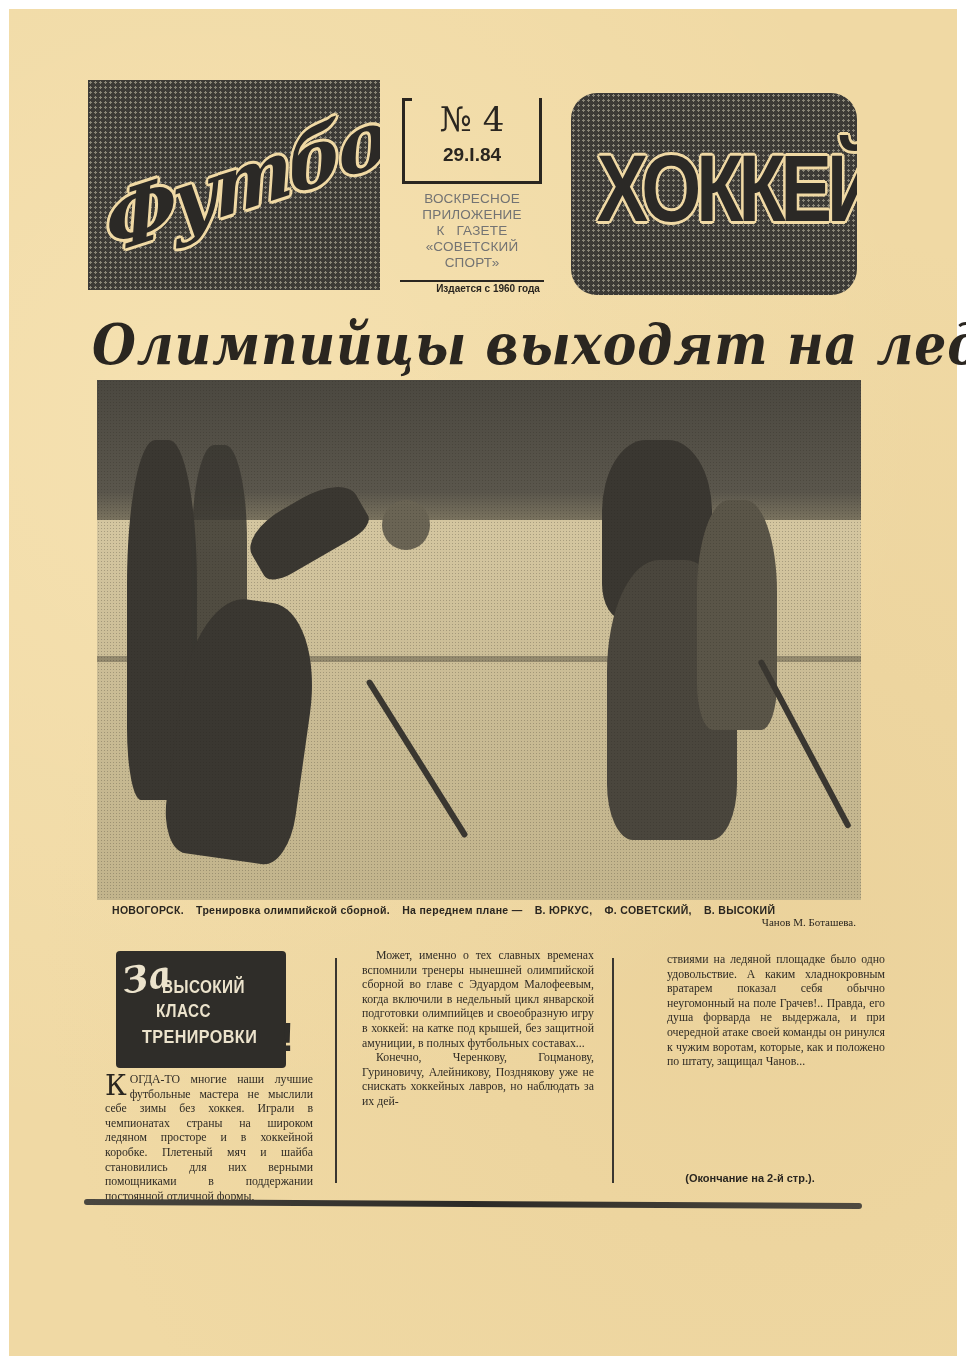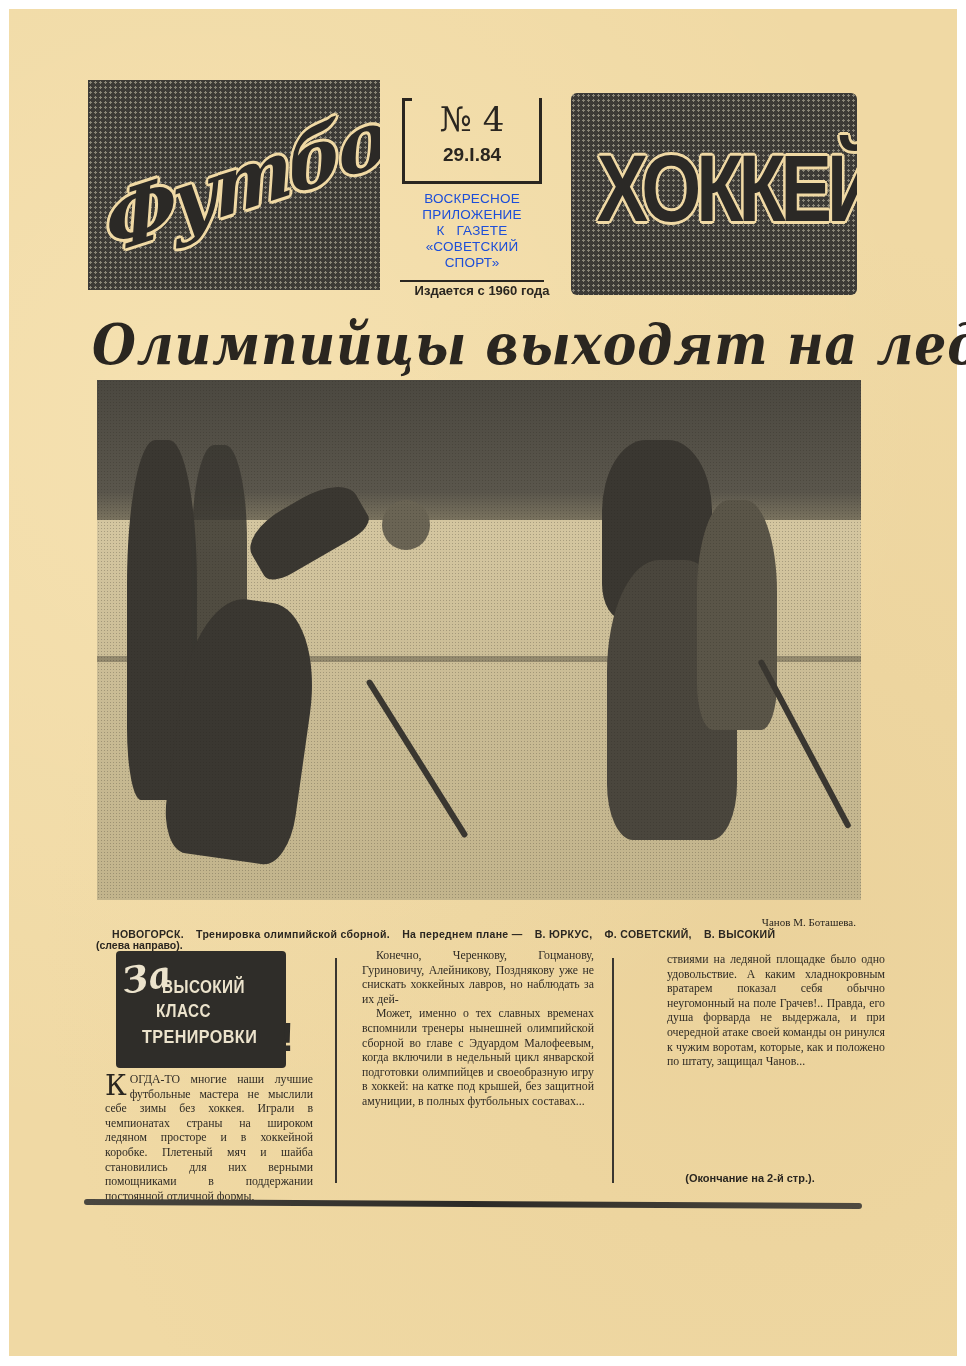--- a/index.html
+++ b/index.html
@@ -47,35 +47,35 @@
       position: absolute; left: 0; top: 2px; width: 100%; text-align: center;
       font-family: "DejaVu Serif", serif; font-size: 34px; line-height: 38px; color: #2a2620;
     }
     .issue-date {
       position: absolute; left: 0; top: 46px; width: 100%; text-align: center;
       font-family: "Liberation Sans", sans-serif; font-weight: bold; font-size: 19px; color: #2a2620;
     }
     .supplement {
       position: absolute; left: 0; top: 93px; width: 148px; text-align: center;
       font-family: "Liberation Sans", sans-serif; font-size: 13.5px; line-height: 16px;
-      color: #1d4ed8; letter-spacing: 0.2px;
+      color: #737373; letter-spacing: 0.2px;
     }
     .supplement span { display: block; }
     .since-rule { position: absolute; left: 2px; top: 182px; width: 144px; height: 2px; background: #2a2620; }
     .since {
-      position: absolute; left: 10px; top: 185px; width: 148px; text-align: center;
-      font-family: "Liberation Sans", sans-serif; font-weight: bold; font-size: 13px; color: #2a2620;
+      position: absolute; left: 16px; top: 185px; width: 148px; text-align: center;
+      font-family: "Liberation Sans", sans-serif; font-weight: bold; font-size: 10px; color: #2a2620;
     }
 
     .mast-hockey {
       position: absolute; left: 571px; top: 93px; width: 286px; height: 202px;
       background-color: #3c3a36;
       background-image: radial-gradient(#8a8678 1.1px, transparent 1.3px);
       background-size: 5px 5px;
-      border-radius: 6px;
+      border-radius: 26px;
       overflow: hidden;
     }
     .mast-hockey .logo-text {
       position: absolute; left: 0; top: 36px; width: 100%; text-align: center;
       font-family: "Liberation Sans", sans-serif; font-weight: bold; font-size: 94px; line-height: 120px;
       color: #2b2926; letter-spacing: -6px;
       transform: scaleX(0.82);
       text-shadow: 3px 0 0 #f0d9a4, -3px 0 0 #f0d9a4, 0 3px 0 #f0d9a4, 0 -3px 0 #f0d9a4,
                    2px 2px 0 #f0d9a4, -2px -2px 0 #f0d9a4, 2px -2px 0 #f0d9a4, -2px 2px 0 #f0d9a4;
     }
@@ -109,21 +109,21 @@
       background-image: radial-gradient(rgba(40,36,30,0.25) 0.8px, transparent 1px);
       background-size: 3px 3px;
     }
 
     
     .caption {
       position: absolute; left: 96px; top: 905px; width: 770px;
       font-family: "Liberation Sans", sans-serif; font-size: 10.5px; line-height: 11px; color: #2a2620;
     }
     .caption .line1 { white-space: nowrap; padding-left: 16px; font-weight: bold; letter-spacing: 0.3px; }
-    .caption .line1 .w { display: inline-block; margin-right: 9px; margin-top: 24px; }
+    .caption .line1 .w { display: inline-block; margin-right: 9px; }
     .caption .line2 { white-space: nowrap; font-weight: bold; }
     .caption .credit { position: absolute; right: 10px; top: 12px; font-family: "Liberation Serif", serif; font-size: 11px; }
 
     
     .col { position: absolute; top: 948px; font-family: "Liberation Serif", serif; font-size: 11.8px; line-height: 14.6px; color: #2f2b25; text-align: justify; }
     .col p { text-indent: 14px; }
     .col p.noindent { text-indent: 0; }
     .col2 { left: 362px; width: 232px; }
     .col3 { left: 667px; width: 218px; }
     .vrule { position: absolute; width: 2px; background: #3a3630; }
@@ -203,42 +203,41 @@
 
 <div class="caption">
   <div class="line1">
     <span class="w">НОВОГОРСК.</span>
     <span class="w">Тренировка олимпийской сборной.</span>
     <span class="w">На переднем плане —</span>
     <span class="w">В. ЮРКУС,</span>
     <span class="w">Ф. СОВЕТСКИЙ,</span>
     <span class="w">В. ВЫСОКИЙ</span>
   </div>
-  <div class="line2">(слева направо).</div>
   <div class="credit">Чанов М. Боташева.</div>
 </div>
 
 <div class="kicker">
   <div class="za">За</div>
   <div class="l" style="left:46px;top:26px;">ВЫСОКИЙ</div>
   <div class="l" style="left:40px;top:50px;">КЛАСС</div>
   <div class="l" style="left:26px;top:76px;font-size:19px;">ТРЕНИРОВКИ</div>
   <div class="excl">!</div>
 </div>
 
 <div class="col body1" style="top:1072px;">
   <span class="dropcap">К</span>
   <p class="noindent">ОГДА-ТО многие наши лучшие футбольные мастера не мыслили себе зимы без хоккея. Играли в чемпионатах страны на широком ледяном просторе и в хоккейной коробке. Плетеный мяч и шайба становились для них верными помощниками в поддержании постоянной отличной формы,</p>
 </div>
 
 <div class="vrule" style="left:335px;top:958px;height:225px;"></div>
 
 <div class="col col2">
+  <p>Может, именно о тех славных временах вспомнили тренеры нынешней олимпийской сборной во главе с Эдуардом Малофеевым, когда включили в недельный цикл январской подготовки олимпийцев и своеобразную игру в хоккей: на катке под крышей, без защитной амуниции, в полных футбольных составах...</p>
   <p>Конечно, Черенкову, Гоцманову, Гуриновичу, Алейникову, Позднякову уже не снискать хоккейных лавров, но наблюдать за их дей-</p>
-  <p>Может, именно о тех славных временах вспомнили тренеры нынешней олимпийской сборной во главе с Эдуардом Малофеевым, когда включили в недельный цикл январской подготовки олимпийцев и своеобразную игру в хоккей: на катке под крышей, без защитной амуниции, в полных футбольных составах...</p>
 </div>
 
 <div class="vrule" style="left:612px;top:958px;height:225px;"></div>
 
 <div class="col col3" style="top:952px;">
   <p class="noindent">ствиями на ледяной площадке было одно удовольствие. А каким хладнокровным вратарем показал себя обычно неугомонный на поле Грачев!.. Правда, его душа форварда не выдержала, и при очередной атаке своей команды он ринулся к чужим воротам, которые, как и положено по штату, защищал Чанов...</p>
 </div>
 <div class="continued">(Окончание на 2-й стр.).</div>
 
 <div class="bottom-rule"></div>

